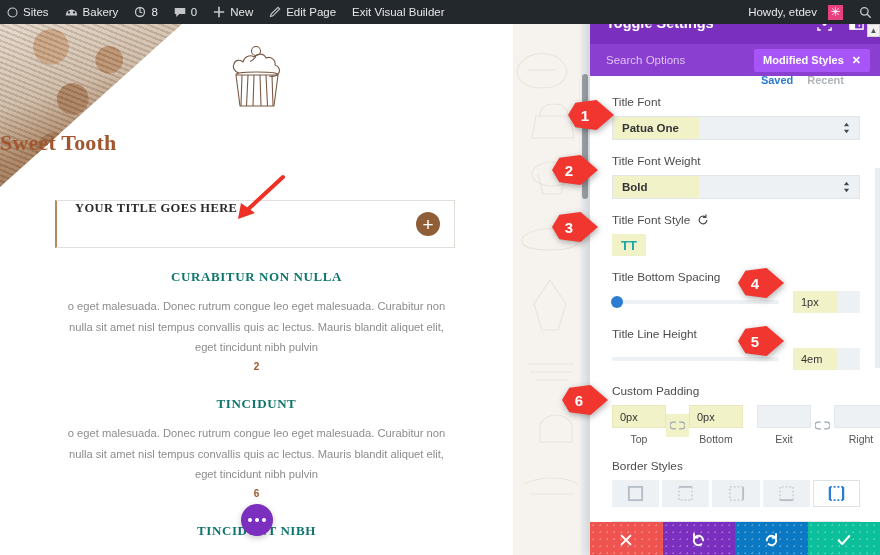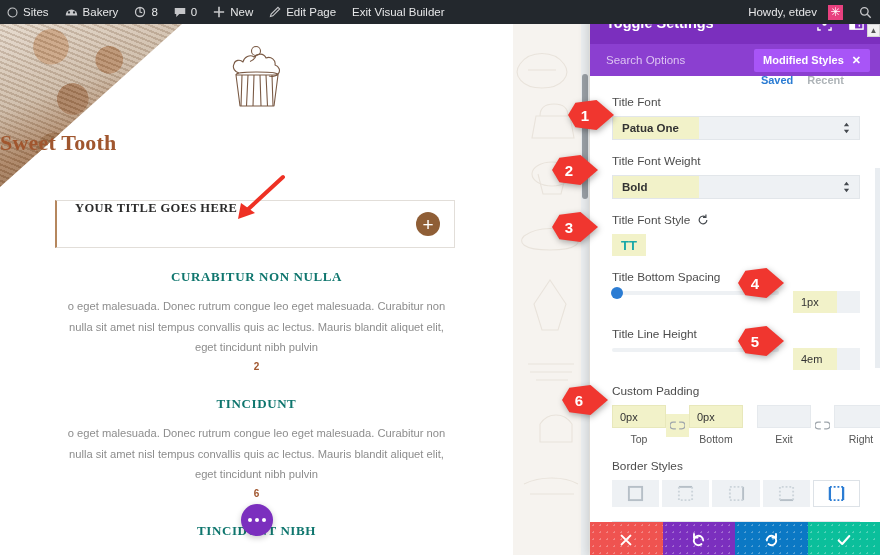--- a/index.html
+++ b/index.html
@@ -215,21 +215,21 @@
     position: absolute; right: 9px; top: 50%; transform: translateY(-50%);
     display: flex; flex-direction: column; gap: 2px; line-height: 0;
   }
 
   .tt-btn {
     display: inline-flex; align-items: center; justify-content: center;
     background: #f2f2c9; width: 34px; height: 22px;
     color: #1aa8a8; font-size: 13px; font-weight: bold;
   }
 
-  .slider-row { display: flex; gap: 4px; }
+  .slider-row { display: flex; align-items: center; gap: 4px; }
   .slider-track {
     flex: 1; height: 4px; background: #eef1f4; border-radius: 2px;
     position: relative; margin-right: 10px;
   }
   .slider-knob {
     position: absolute; top: 50%; transform: translate(-50%,-50%);
     width: 12px; height: 12px; border-radius: 50%; background: #2b7cd3;
   }
   .slider-input {
     width: 67px; height: 22px; background: #eef1f4;

